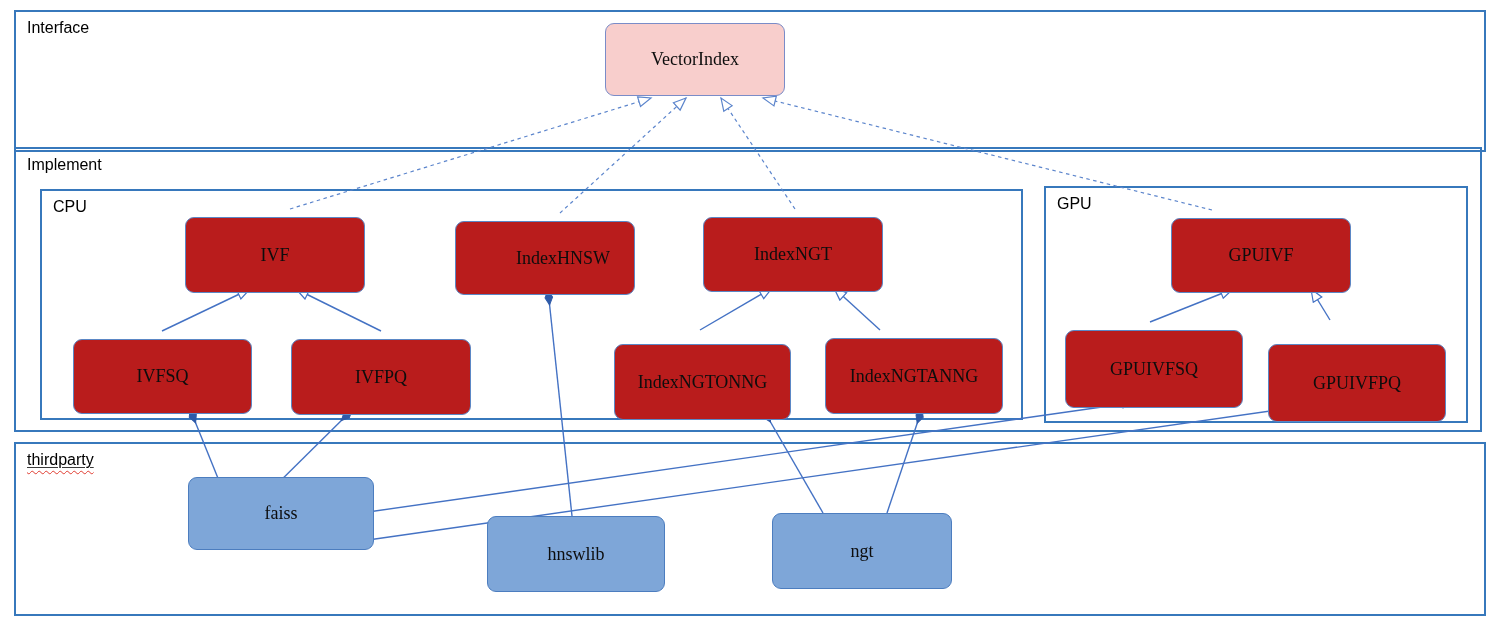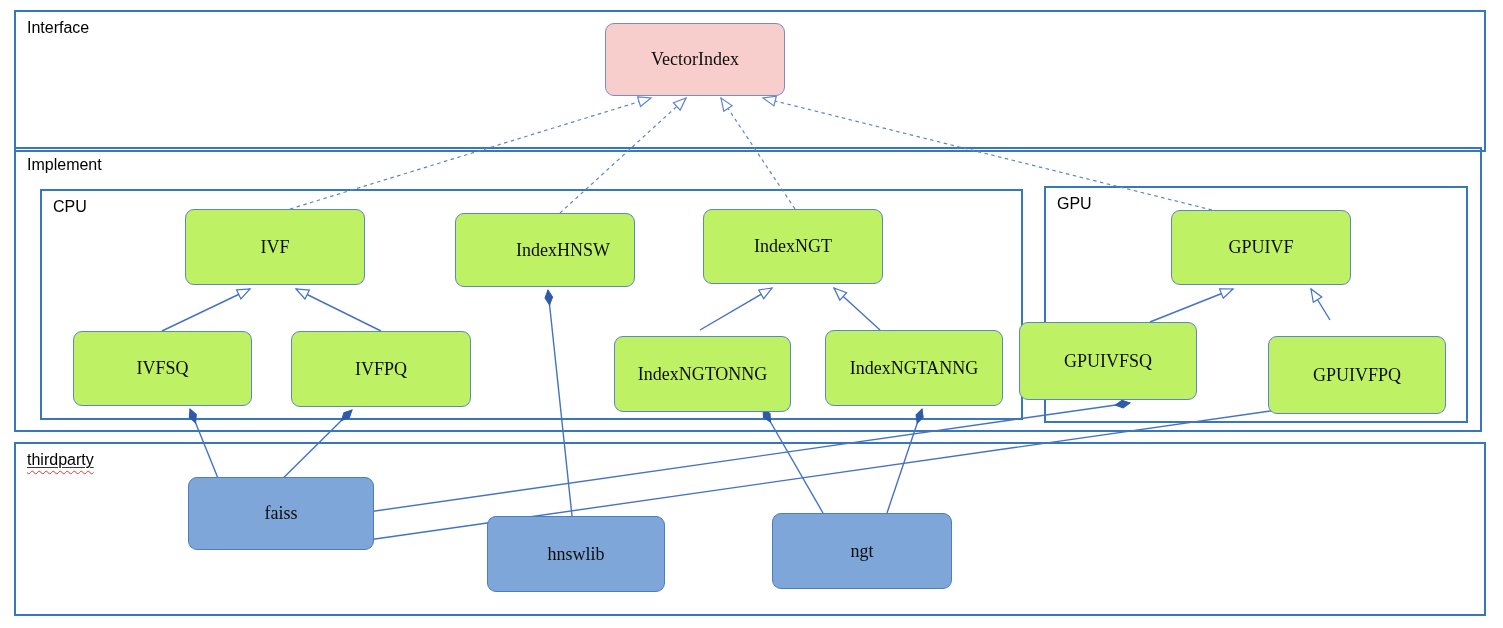--- a/index.html
+++ b/index.html
@@ -13,21 +13,21 @@
   .container-label{
     position:absolute;top:7px;left:11px;font-size:16px;color:#000;background:transparent;
   }
   .wavy{text-decoration:underline wavy #e03c31;text-decoration-thickness:1px;text-underline-offset:5px;}
   .wavy .ul-inner{text-decoration:underline solid #3a3a3a;text-decoration-thickness:1px;text-underline-offset:2px;}
   .node{
     position:absolute;border:1.6px solid #5b87c5;border-radius:9px;
     display:flex;align-items:center;justify-content:center;box-sizing:border-box;
     font-family:"Liberation Serif",serif;font-size:18px;color:#0d0d0d;z-index:3;
   }
-  .green{background:#bef264;border-color:#5b87c5;}
+  .green{background:#b91c1c;border-color:#5b87c5;margin-top:8px;}
   .pink{background:#f8cecc;border-color:#7a8cc8;}
   .blue{background:#7ea6d8;border-color:#4c7dbf;}
   #edges{position:absolute;left:0;top:0;z-index:2;}
   .edge{stroke:#4472c4;stroke-width:1.4;fill:none;}
   .edge-dashed{stroke:#5c85cc;stroke-width:1.2;stroke-dasharray:3.5 3.5;fill:none;}
 </style>
 </head>
 <body>
 
 <div class="container" style="left:14px;top:10px;width:1472px;height:142px;">
@@ -113,21 +113,21 @@
 </div>
 
 <div class="node green" style="left:614px;top:336px;width:177px;height:76px;">
   <span>IndexNGTONNG</span>
 </div>
 
 <div class="node green" style="left:825px;top:330px;width:178px;height:76px;">
   <span>IndexNGTANNG</span>
 </div>
 
-<div class="node green" style="left:1019px;top:322px;width:178px;height:78px;">
+<div class="node green" style="left:1065px;top:322px;width:178px;height:78px;">
   <span>GPUIVFSQ</span>
 </div>
 
 <div class="node green" style="left:1268px;top:336px;width:178px;height:78px;">
   <span>GPUIVFPQ</span>
 </div>
 
 <div class="node blue" style="left:188px;top:477px;width:186px;height:73px;">
   <span>faiss</span>
 </div>

